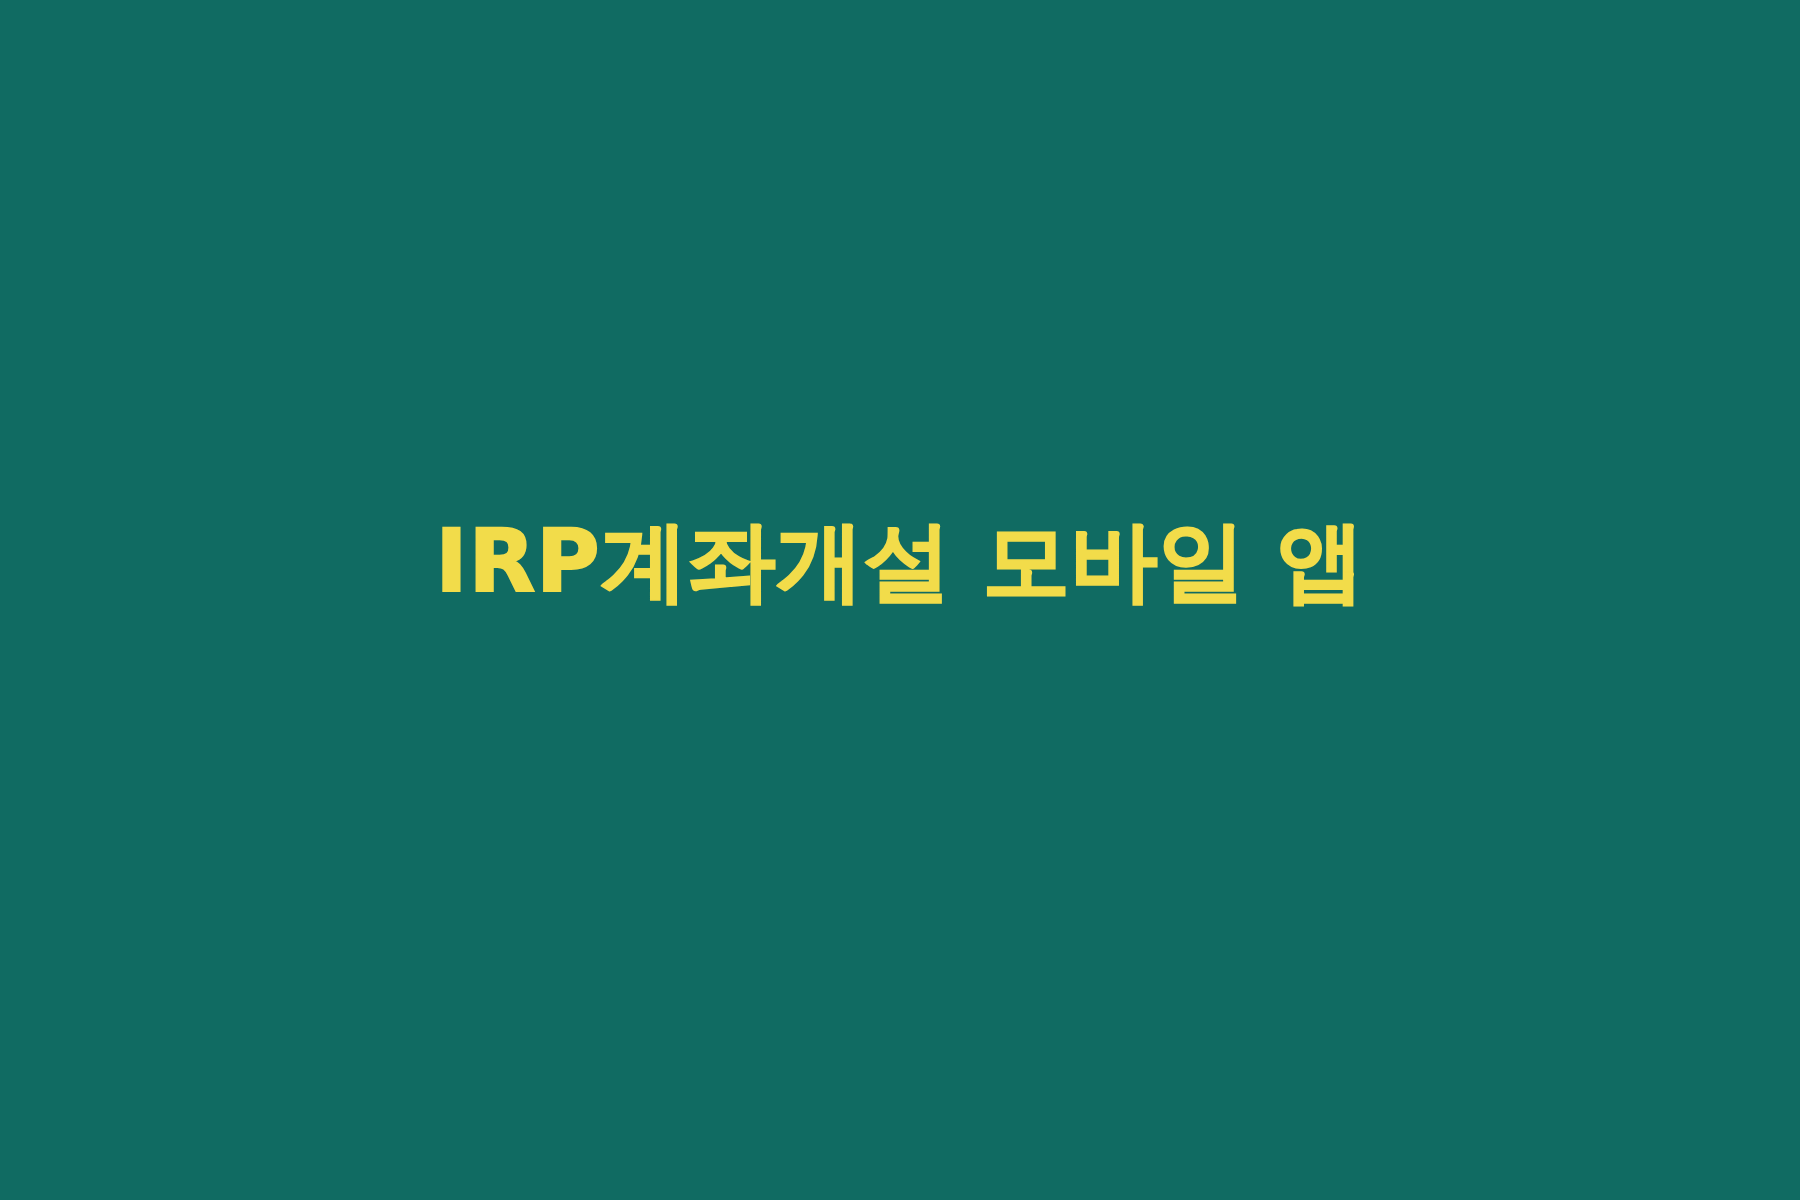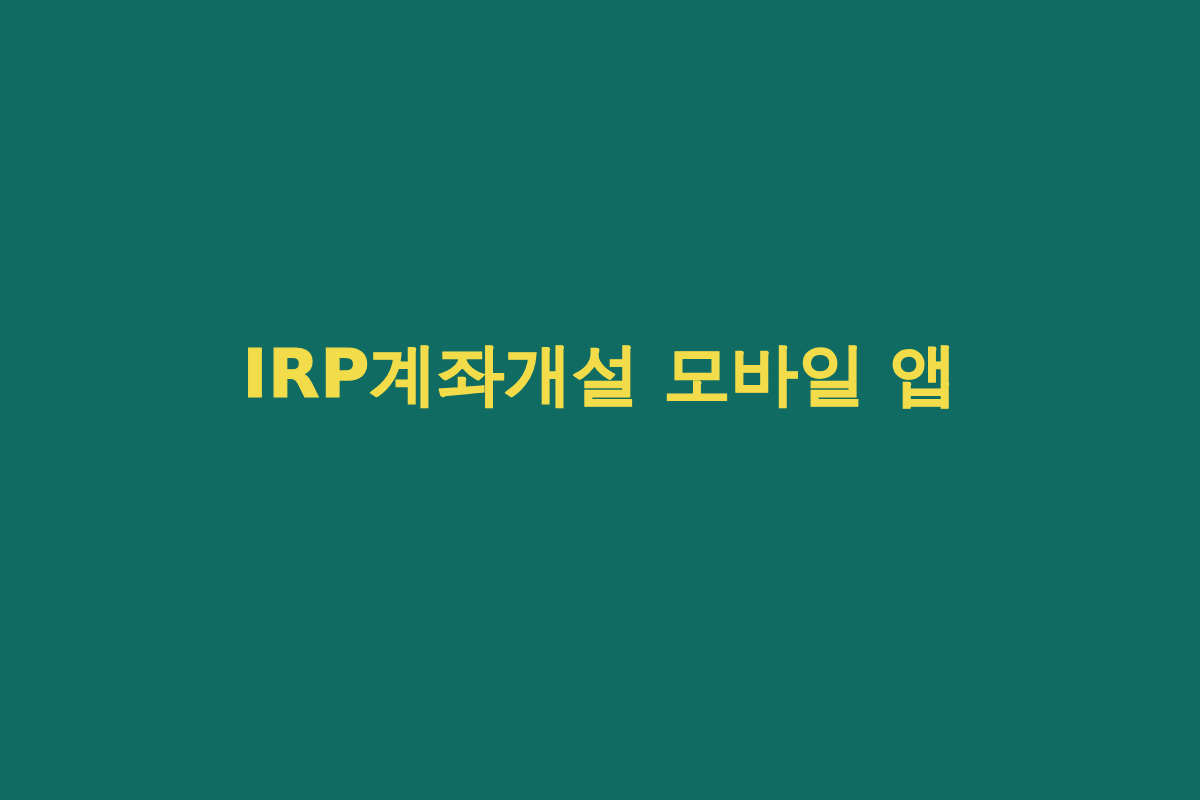--- a/index.html
+++ b/index.html
@@ -55,20 +55,20 @@
 
   .headline-line + .headline-line {
     margin-top: 2px;
   }
 </style>
 </head>
 <body>
 
 <div class="banner" style="background: rgb(16, 107, 98);">
 
-  <h1 class="headline" style="color: rgb(242, 220, 74); -webkit-text-stroke: 1.2px rgb(242, 220, 74); font-size: 67px;">
+  <h1 class="headline" style="color: rgb(242, 220, 74); -webkit-text-stroke: 1.2px rgb(242, 220, 74); font-size: 58px;">
 
     <span class="headline-line">IRP계좌개설 모바일 앱</span>
 
 
   </h1>
 
 </div>
 
 </body></html>

